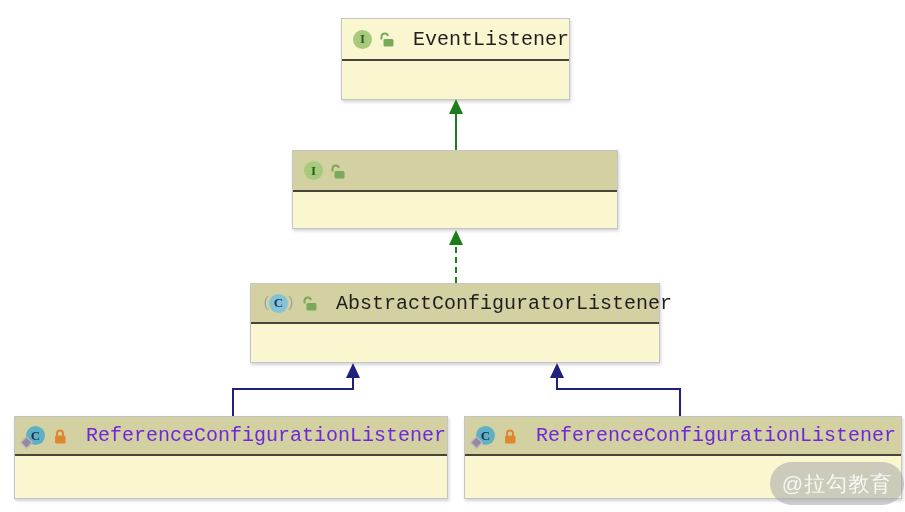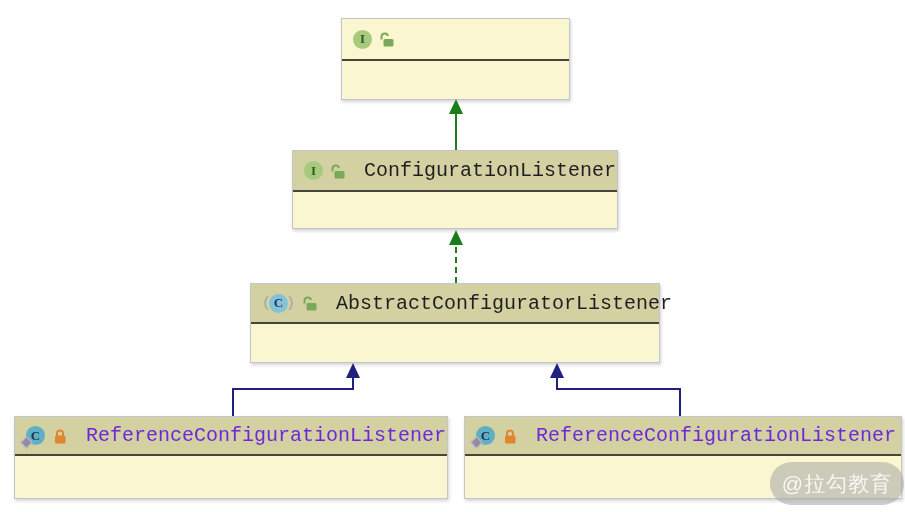--- a/index.html
+++ b/index.html
@@ -91,34 +91,34 @@
 
   <div class="uml-box" style="left:341px;top:18px;width:229px;height:82px;">
     <div class="box-header plain" style="height:42px;">
       <span class="icon-circle iface">I</span>
       <span class="lock">
         <svg width="16" height="16" viewBox="0 0 16 16">
           <path d="M2.5 8.5 V6 a3.4 3.4 0 0 1 6.6 -1.2" fill="none" stroke="#7aa95c" stroke-width="2"></path>
           <rect x="4.5" y="8" width="10" height="7.5" rx="1.5" fill="#7aa95c"></rect>
         </svg>
       </span>
+      <span class="class-title">EventListener</span>
     </div>
     <div class="box-body"></div>
   </div>
 
   <div class="uml-box" style="left:292px;top:150px;width:326px;height:79px;">
     <div class="box-header" style="height:41px;">
       <span class="icon-circle iface">I</span>
       <span class="lock">
         <svg width="16" height="16" viewBox="0 0 16 16">
           <path d="M2.5 8.5 V6 a3.4 3.4 0 0 1 6.6 -1.2" fill="none" stroke="#7aa95c" stroke-width="2"></path>
           <rect x="4.5" y="8" width="10" height="7.5" rx="1.5" fill="#7aa95c"></rect>
         </svg>
       </span>
-      <span class="class-title">ConfigurationListener</span>
     </div>
     <div class="box-body"></div>
   </div>
 
   <div class="uml-box" style="left:250px;top:283px;width:410px;height:80px;">
     <div class="box-header" style="height:40px;">
       <span class="abstract-wrap">
         <span class="icon-circle">C</span>
       </span>
       <span class="lock">

